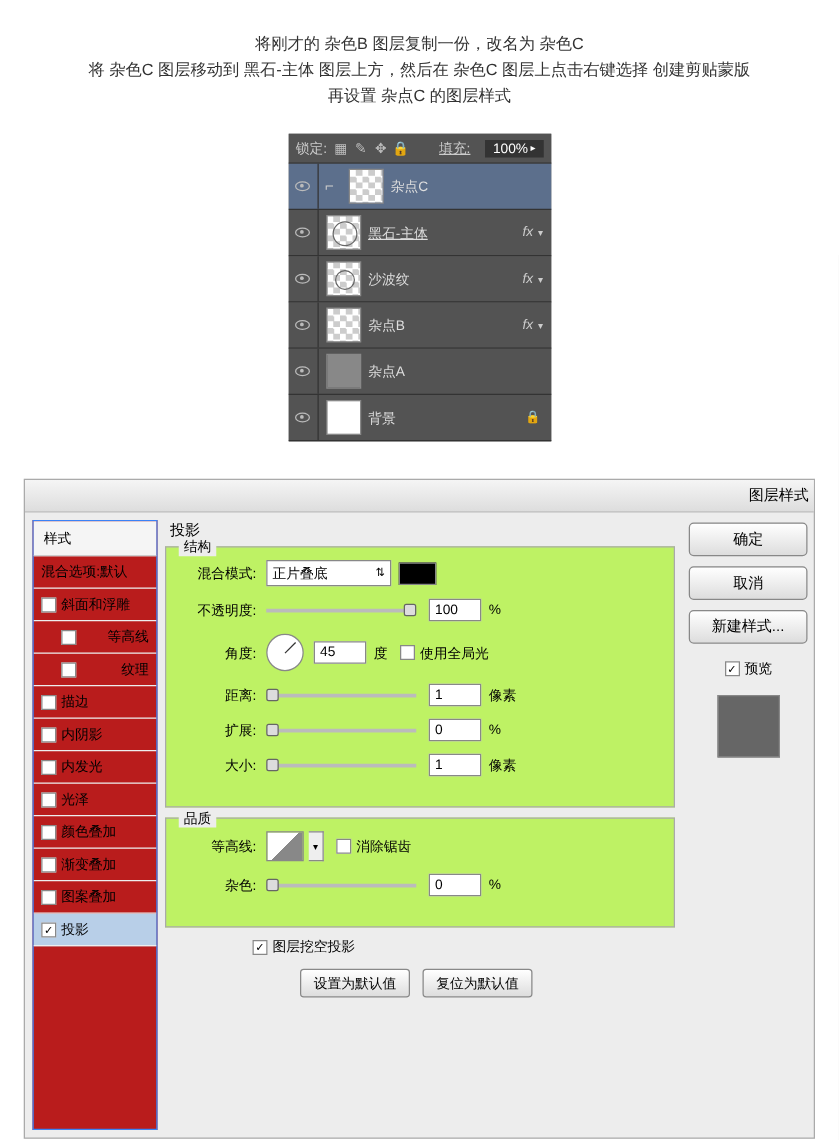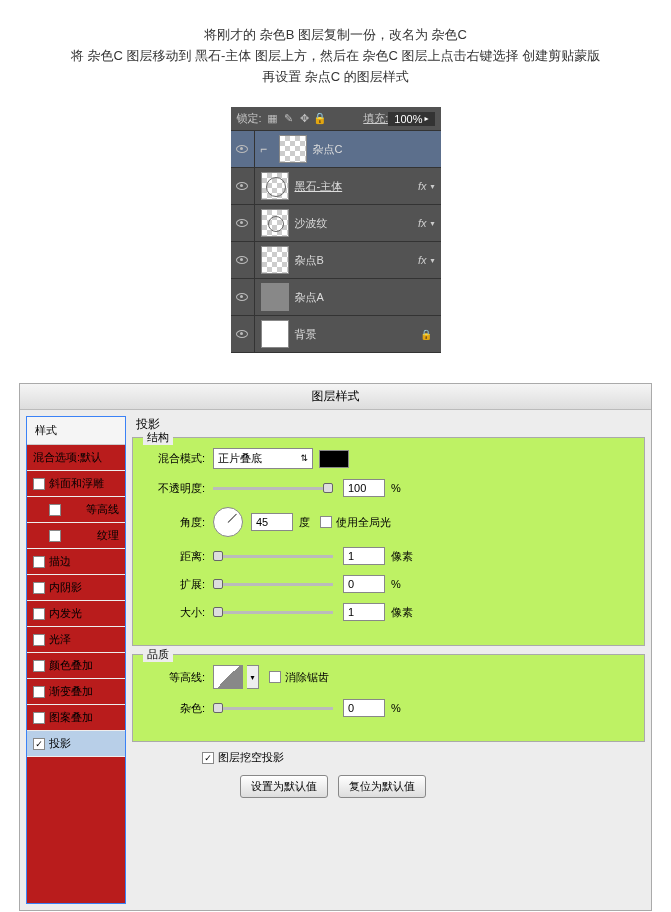--- a/index.html
+++ b/index.html
@@ -5,21 +5,21 @@
 * { box-sizing: border-box; margin: 0; padding: 0; }
 body { font-family: "Microsoft YaHei", Arial, sans-serif; font-size: 12px; background: #fff; width: 671px; }
 .instructions { text-align: center; padding: 25px 10px 20px; line-height: 1.6; color: #333; font-size: 13px; }
 
 
 .layers-panel { width: 210px; margin: 0 auto 30px; background: #535353; }
 .layers-header { background: #535353; padding: 4px 6px; display: flex; align-items: center; color: #ccc; font-size: 11px; border-bottom: 1px solid #333; }
 .lock-label { margin-right: 4px; }
 .lock-icons { display: flex; gap: 2px; align-items: center; }
 .lock-icon { width: 14px; height: 14px; display: flex; align-items: center; justify-content: center; font-size: 11px; color: #bbb; }
-.fill-label { margin-left: auto; margin-right: 0; text-decoration: underline; }
+.fill-label { margin-left: auto; margin-right: 12px; text-decoration: underline; }
 .fill-box { background: #333; color: #fff; padding: 1px 6px; font-size: 11px; display: flex; align-items: center; }
 .fill-arrow { margin-left: 2px; font-size: 8px; }
 
 .layer-row { display: flex; align-items: center; background: #535353; border-bottom: 1px solid #333; height: 37px; }
 .layer-row.selected { background: #5c6f8c; }
 .eye-col { width: 24px; display: flex; align-items: center; justify-content: center; border-right: 1px solid #333; height: 100%; }
 .eye-icon { width: 12px; height: 8px; border: 1px solid #bbb; border-radius: 50%; position: relative; }
 .eye-icon::after { content: ''; position: absolute; width: 3px; height: 3px; background: #bbb; border-radius: 50%; top: 1px; left: 3px; }
 .layer-indent { width: 18px; text-align: center; color: #ccc; font-size: 12px; }
 .layer-thumb { width: 28px; height: 28px; border: 1px solid #888; margin: 0 6px; background: #fff; flex-shrink: 0; position: relative; }
@@ -29,21 +29,21 @@
 .thumb-circle::after { content: ''; position: absolute; width: 18px; height: 18px; border: 1px solid #666; border-radius: 50%; top: 4px; left: 4px; }
 .thumb-spiral::after { content: ''; position: absolute; width: 14px; height: 14px; border: 1px solid #666; border-radius: 50%; top: 6px; left: 6px; }
 .layer-name { color: #ddd; flex: 1; font-size: 11px; }
 .layer-name.underline { text-decoration: underline; }
 .fx-label { color: #ccc; font-style: italic; margin-right: 4px; font-size: 11px; }
 .fx-arrow { color: #ccc; font-size: 8px; margin-right: 6px; }
 .lock-small { color: #888; margin-right: 8px; font-size: 10px; }
 
 
 .dialog { width: 633px; margin: 0 auto; background: #ededed; border: 1px solid #aaa; }
-.dialog-title { background: linear-gradient(#f5f5f5, #ddd); padding: 4px; text-align: center; font-size: 12px; border-bottom: 1px solid #bbb; font-family: Liberation Serif, serif; }
+.dialog-title { background: linear-gradient(#f5f5f5, #ddd); padding: 4px; text-align: right; font-size: 12px; border-bottom: 1px solid #bbb; font-family: Liberation Serif, serif; }
 .dialog-body { display: flex; min-height: 500px; }
 
 .style-list { width: 100px; background: #b91c1c; border: 1px solid #3b82f6; margin: 6px; }
 .style-list-header { padding: 6px 8px; border-bottom: 1px solid #ccc; font-size: 11px; background: #f5f5f5; }
 .style-list-item { padding: 5px 6px; font-size: 11px; display: flex; align-items: center; border-bottom: 1px solid #eee; }
 .style-list-item.indent { padding-left: 22px; justify-content: space-between; }
 .style-list-item.selected { background: #b8cfe8; }
 .style-check { width: 12px; height: 12px; border: 1px solid #888; margin-right: 4px; background: #fff; display: flex; align-items: center; justify-content: center; font-size: 9px; }
 .style-check.checked::after { content: '✓'; color: #000; }
 
@@ -310,18 +310,28 @@
         <span class="style-check checked"></span>
         <span>图层挖空投影</span>
       </div>
 
       <div class="btn-row">
         <button class="small-btn">设置为默认值</button>
         <button class="small-btn">复位为默认值</button>
       </div>
     </div>
 
+    <div class="right-buttons">
+      <button class="main-btn">确定</button>
+      <button class="main-btn">取消</button>
+      <button class="main-btn">新建样式...</button>
+      <div class="preview-check">
+        <span class="style-check checked"></span>
+        <span>预览</span>
+      </div>
+      <div class="preview-box"></div>
+    </div>
   </div>
 </div>
 
 <div class="watermark">
   
 </div>
 
 </body></html>

